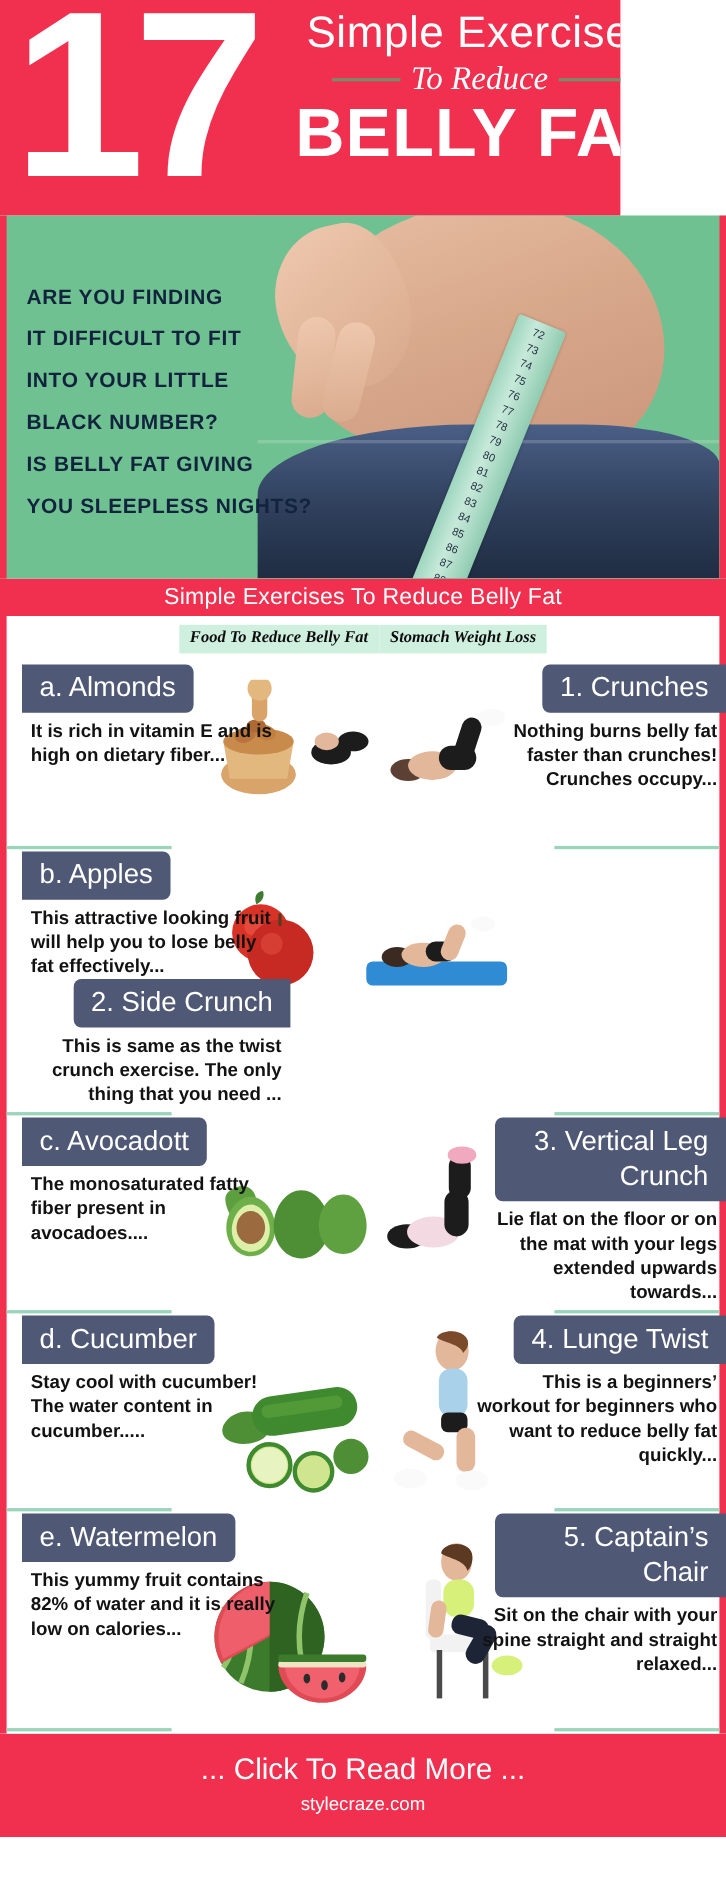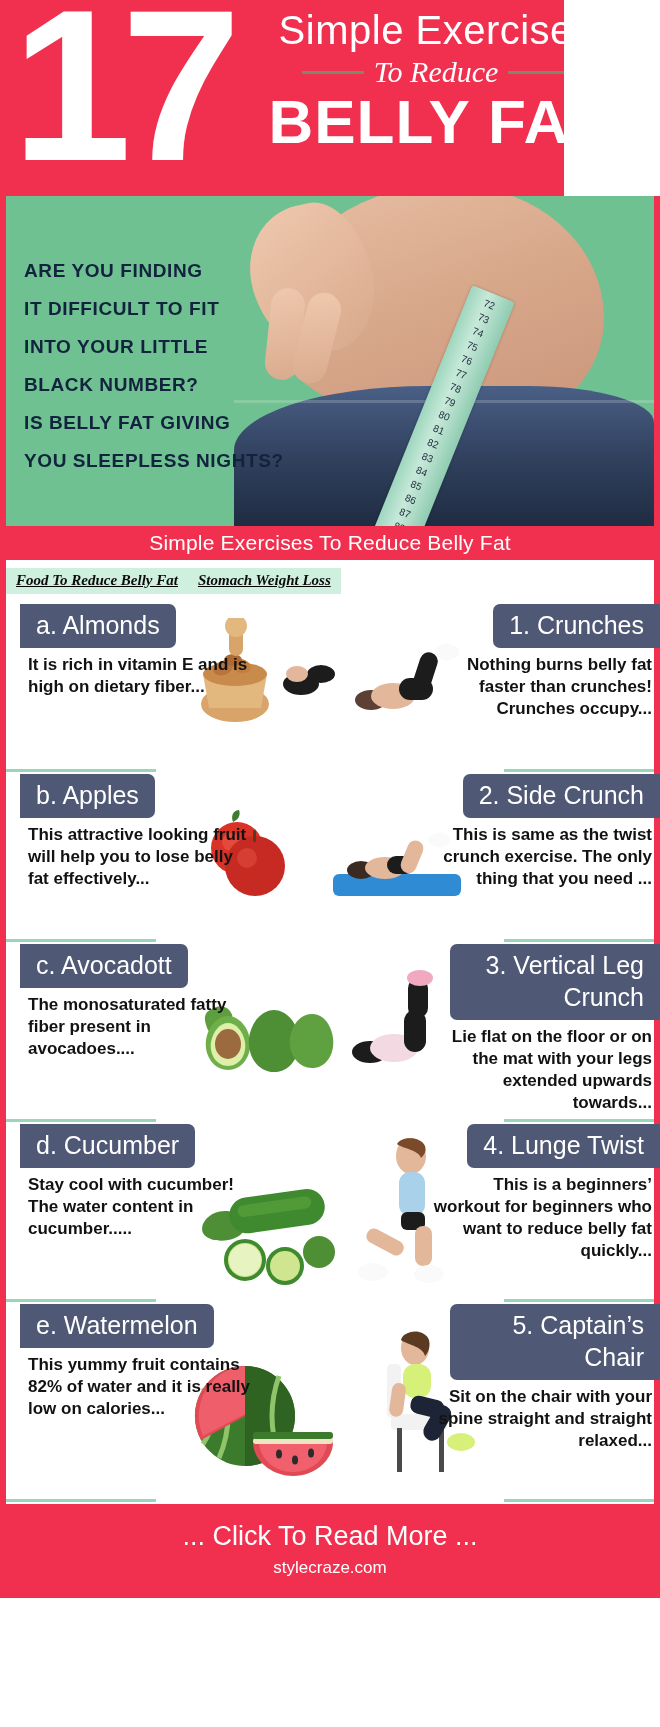--- a/index.html
+++ b/index.html
@@ -195,23 +195,22 @@
     position:relative;
     width:660px;
     background:#ffffff;
     border-left:6px solid #F0304E;
     border-right:6px solid #F0304E;
     box-sizing:border-box;
     padding-top:8px;
   }
   .col-heads{
     display:flex;
-    justify-content:flex-start;
+    justify-content:center;
     margin-bottom:10px;
-    text-decoration:underline;
   }
   .col-head{
     background:#CFEFDF;
     font-family:"Liberation Serif", serif;
     font-style:italic;
     font-weight:bold;
     font-size:15px;
     color:#0C0C0C;
     padding:4px 10px 5px 10px;
     white-space:nowrap;
@@ -396,21 +395,21 @@
                 <rect x="76" y="12" width="18" height="40" rx="9" fill="#1C1C1C" transform="rotate(18 76 12)"></rect>
                 <ellipse cx="100" cy="14" rx="12" ry="8" fill="#FAFAFA"></ellipse>
               </svg>
             </div>
           </div>
           <div class="cell left"><div class="item-title">a. Almonds</div><div class="item-body">It is rich in vitamin E  and is high on dietary fiber...</div></div>
           <div class="cell right"><div class="item-title">1. Crunches</div><div class="item-body">Nothing burns belly fat faster than crunches! Crunches occupy...</div></div>
           <div class="divider left"></div>
           <div class="divider right"></div>
         </div>
-        <div class="row" style="min-height: 160px;">
+        <div class="row" style="min-height: 160px; flex-direction: column;">
           <div style="position: absolute; left: 50%; transform: translateX(-50%); top: 30px; display: flex; align-items: flex-end; gap: 4px; z-index: 1;">
             <div class="art" style="position: static; transform: none;">
               <svg width="130" height="100" viewBox="0 0 130 100">
                 <path d="M40 18c-3-8 2-12 6-12 2 5-1 10-6 12z" fill="#3E7A32"></path>
                 <circle cx="44" cy="44" r="26" fill="#D93327"></circle>
                 <circle cx="38" cy="38" r="9" fill="#F0604F" opacity="0.5"></circle>
                 <circle cx="62" cy="62" r="30" fill="#C62A22"></circle>
                 <circle cx="54" cy="54" r="10" fill="#E8564A" opacity="0.45"></circle>
                 <rect x="60" y="26" width="3" height="12" rx="1.5" fill="#5A3A1E"></rect>
               </svg>

